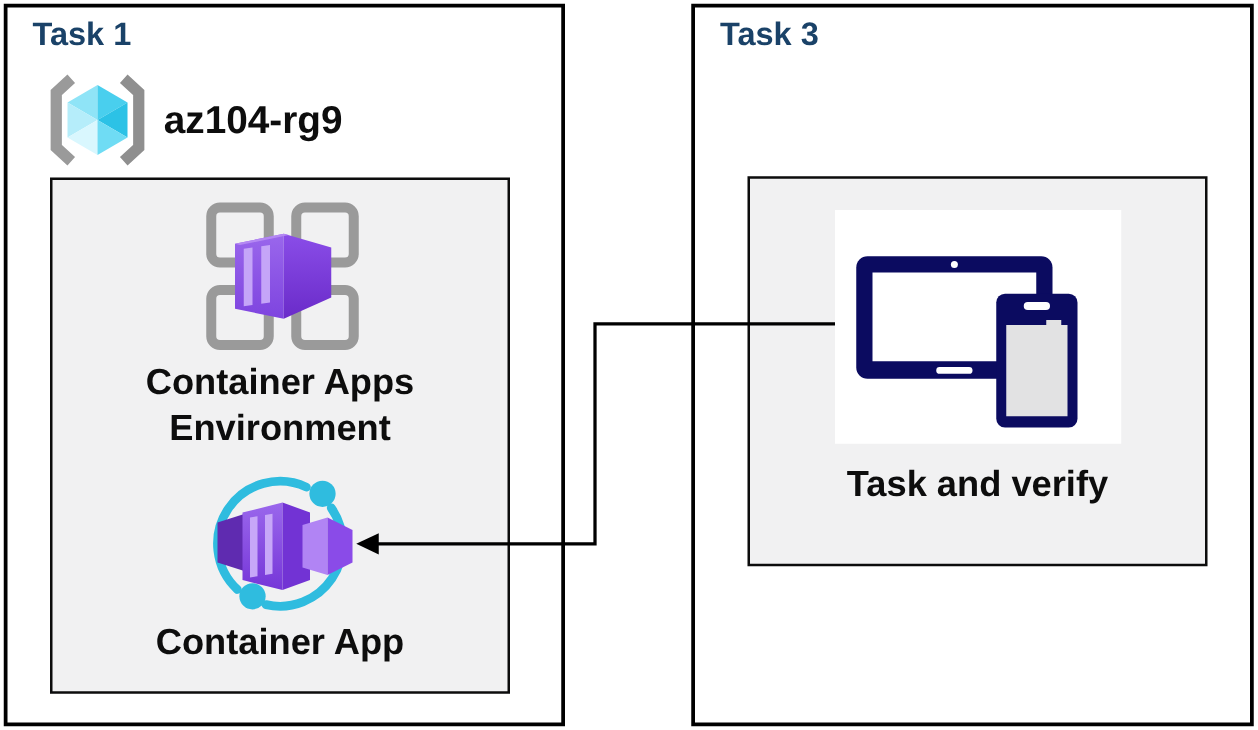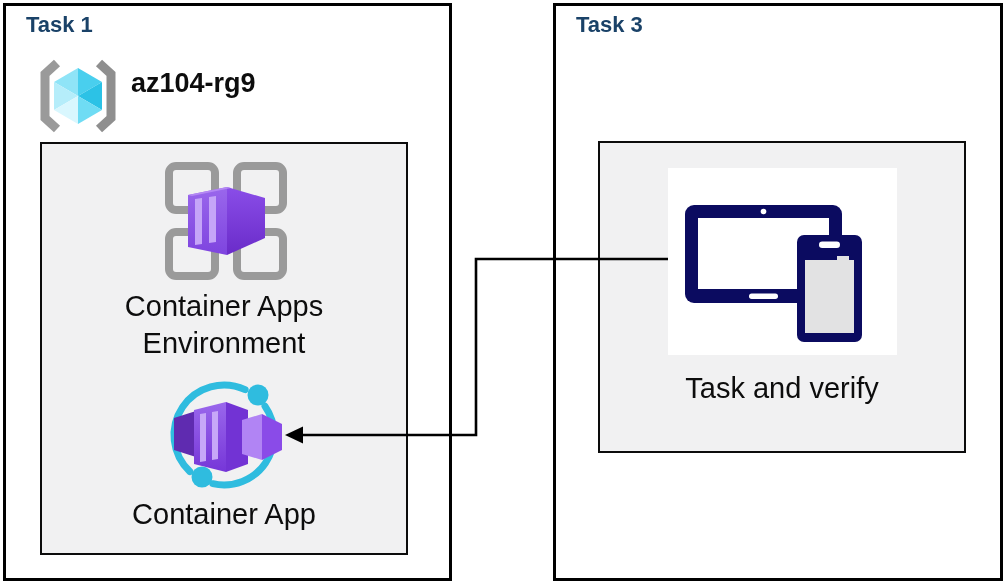--- a/index.html
+++ b/index.html
@@ -19,52 +19,52 @@
     position: absolute;
     top: 3px;
     height: 578px;
     background: #ffffff;
     border: 3px solid var(--border-color, #000000);
   }
   .task1 { left: 3px;   width: 449px; }
   .task2 { left: 553px; width: 450px; }
   .task-title {
     position: absolute;
-    font-size: 22px;
+    font-size: 26px;
     font-weight: 700;
     color: var(--title-color, #1A4268);
     letter-spacing: 0px;
     white-space: nowrap;
   }
   .t1-title { left: 26px;  top: 12px; }
   .t2-title { left: 576px; top: 12px; }
   .rg-row { position: absolute; left: 36px; top: 58px; width: 380px; height: 80px; }
   .rg-icon-wrap { position: absolute; left: 0; top: 0; width: 84px; height: 76px; }
   .rg-name {
     position: absolute;
     left: 95px;
-    top: 10px;
-    font-size: 27px;
+    top: 20px;
+    font-size: 31px;
     font-weight: 700;
     color: #0d0d0d;
     white-space: nowrap;
   }
   .inner-box {
     position: absolute;
     background: var(--box-fill, #F1F1F2);
     border: 2px solid #0c0c0c;
   }
   .t1-inner { left: 40px;  top: 142px; width: 368px; height: 413px; }
   .t2-inner { left: 598px; top: 141px; width: 368px; height: 312px; }
   .icon-abs { position: absolute; }
   .cae-icon-wrap { left: 152px; top: 148px; width: 146px; height: 146px; }
   .ca-icon-wrap  { left: 168px; top: 378px; width: 116px; height: 114px; }
   .diagram-label {
     position: absolute;
-    font-weight: 400;
+    font-weight: 700;
     color: #0d0d0d;
     text-align: center;
     font-size: 29px;
     line-height: 37px;
   }
   .env-label { left: 74px;  top: 288px; width: 300px; }
   .app-label { left: 64px;  top: 496px; width: 320px; }
   .test-label { left: 598px; top: 370px; width: 368px; }
   .devices-bg {
     position: absolute;

